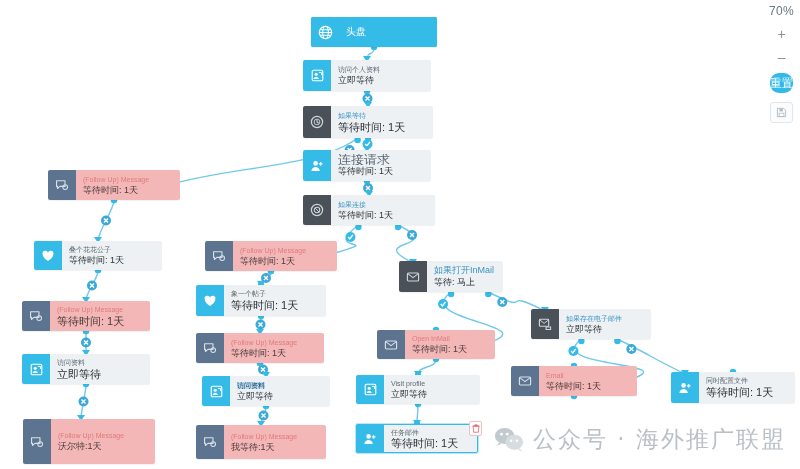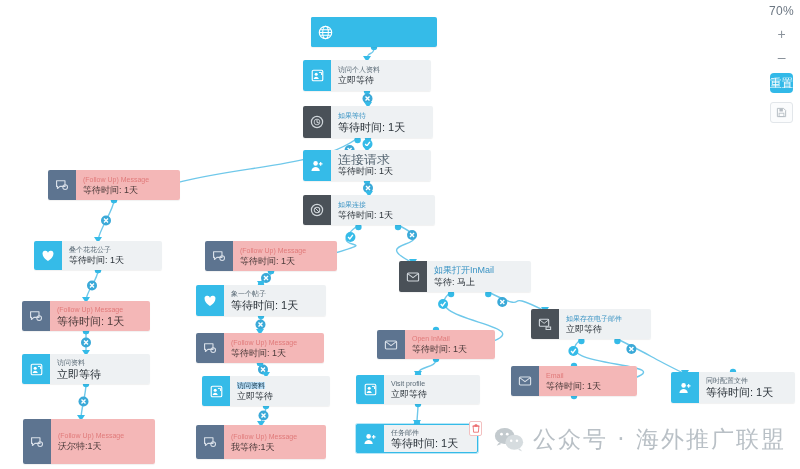--- a/index.html
+++ b/index.html
@@ -6,21 +6,21 @@
   body{
     width:800px;height:469px;overflow:hidden;position:relative;
     background:#ffffff;
     font-family:"Liberation Sans","DejaVu Sans",sans-serif;
     -webkit-font-smoothing:antialiased;
   }
   
   .toolbar{position:absolute;top:4px;right:6px;display:flex;align-items:center;gap:9px;z-index:50;flex-direction:column;}
   .zoom-level{font-size:12px;color:#6b7682;letter-spacing:.3px;}
   .zoom-btn{font-size:14px;color:#8a929b;cursor:pointer;line-height:1;padding:0 1px;user-select:none;}
-  .reset-btn{background:#32b9e8;color:#fff;font-size:11.5px;border-radius:4px;padding:3px 0;cursor:pointer;line-height:1.25;}
+  .reset-btn{background:#32b9e8;color:#fff;font-size:11.5px;border-radius:9px;padding:3px 0;cursor:pointer;line-height:1.25;}
   .save-btn{width:21px;height:19px;border:1px solid #e2e6ea;border-radius:3px;display:flex;align-items:center;justify-content:center;background:#fbfcfd;cursor:pointer;}
   .save-btn svg{display:block;}
   
   #edges{position:absolute;left:0;top:0;width:800px;height:469px;}
   
   .node{position:absolute;display:flex;align-items:stretch;border-radius:2px;overflow:hidden;
         box-shadow:0 1px 1px rgba(0,0,0,.06);z-index:10;}
   .node .ic{width:28px;min-width:28px;display:flex;align-items:center;justify-content:center;}
   .node .bd{flex:1;padding:4px 6px 4px 7px;display:flex;flex-direction:column;justify-content:center;}
   .node .t{font-size:7px;line-height:9px;white-space:nowrap;overflow:hidden;}
@@ -193,20 +193,23 @@
 
 <div id="nodes-layer">
     <div class="node n-start" style="left: 311px; top: 17px; width: 126px; height: 30px;">
       <div class="ic">
         <svg width="15" height="15" viewBox="0 0 16 16">
           <circle cx="8" cy="8" r="6.6" fill="none" stroke="currentColor" stroke-width="1.3"></circle>
           <ellipse cx="8" cy="8" rx="3" ry="6.6" fill="none" stroke="currentColor" stroke-width="1.1"></ellipse>
           <path d="M1.6 8h12.8M2.6 5h10.8M2.6 11h10.8" stroke="currentColor" stroke-width="1.1" fill="none"></path>
         </svg>
       </div>
+      <div class="bd">
+        <div class="s">头盘</div>
+      </div>
     </div>
     <div class="node n-blue" style="left: 303px; top: 60px; width: 128px; height: 31px;">
       <div class="ic">
         <svg width="13" height="13" viewBox="0 0 16 16">
           <rect x="1.5" y="1.5" width="13" height="13" rx="1.6" fill="none" stroke="currentColor" stroke-width="1.4"></rect>
           <circle cx="6.4" cy="6.4" r="1.9" fill="currentColor"></circle>
           <path d="M3.2 12.4c.6-2.1 2-3 3.2-3s2.6.9 3.2 3z" fill="currentColor"></path>
           <path d="M9.8 4.2h3.2v3.2" fill="none" stroke="currentColor" stroke-width="1.2"></path>
         </svg>
       </div>
@@ -369,21 +372,21 @@
         <svg width="14" height="14" viewBox="0 0 16 16">
           <path d="M1.8 3.2h9.6v6.4H5.6L2.8 12V9.6H1.8z" fill="none" stroke="currentColor" stroke-width="1.3" stroke-linejoin="round"></path>
           <circle cx="11.6" cy="10.4" r="2.7" fill="none" stroke="currentColor" stroke-width="1.2"></circle>
         </svg>
       </div>
       <div class="bd">
         <div class="t">(Follow Up) Message</div>
         <div class="s">我等待:1天</div>
       </div>
     </div>
-    <div class="node n-dark" style="left: 399px; top: 261px; width: 132px; height: 31px;">
+    <div class="node n-dark" style="left: 399px; top: 261px; width: 104px; height: 31px;">
       <div class="ic">
         <svg width="14" height="14" viewBox="0 0 16 16">
           <rect x="1.6" y="3.4" width="12.8" height="9.2" rx="1.2" fill="none" stroke="currentColor" stroke-width="1.3"></rect>
           <path d="M1.9 4.2L8 8.8l6.1-4.6" fill="none" stroke="currentColor" stroke-width="1.2"></path>
         </svg>
       </div>
       <div class="bd">
         <div class="t" style="font-size: 9px; line-height: 11px;">如果打开InMail</div>
         <div class="s">等待: 马上</div>
       </div>

